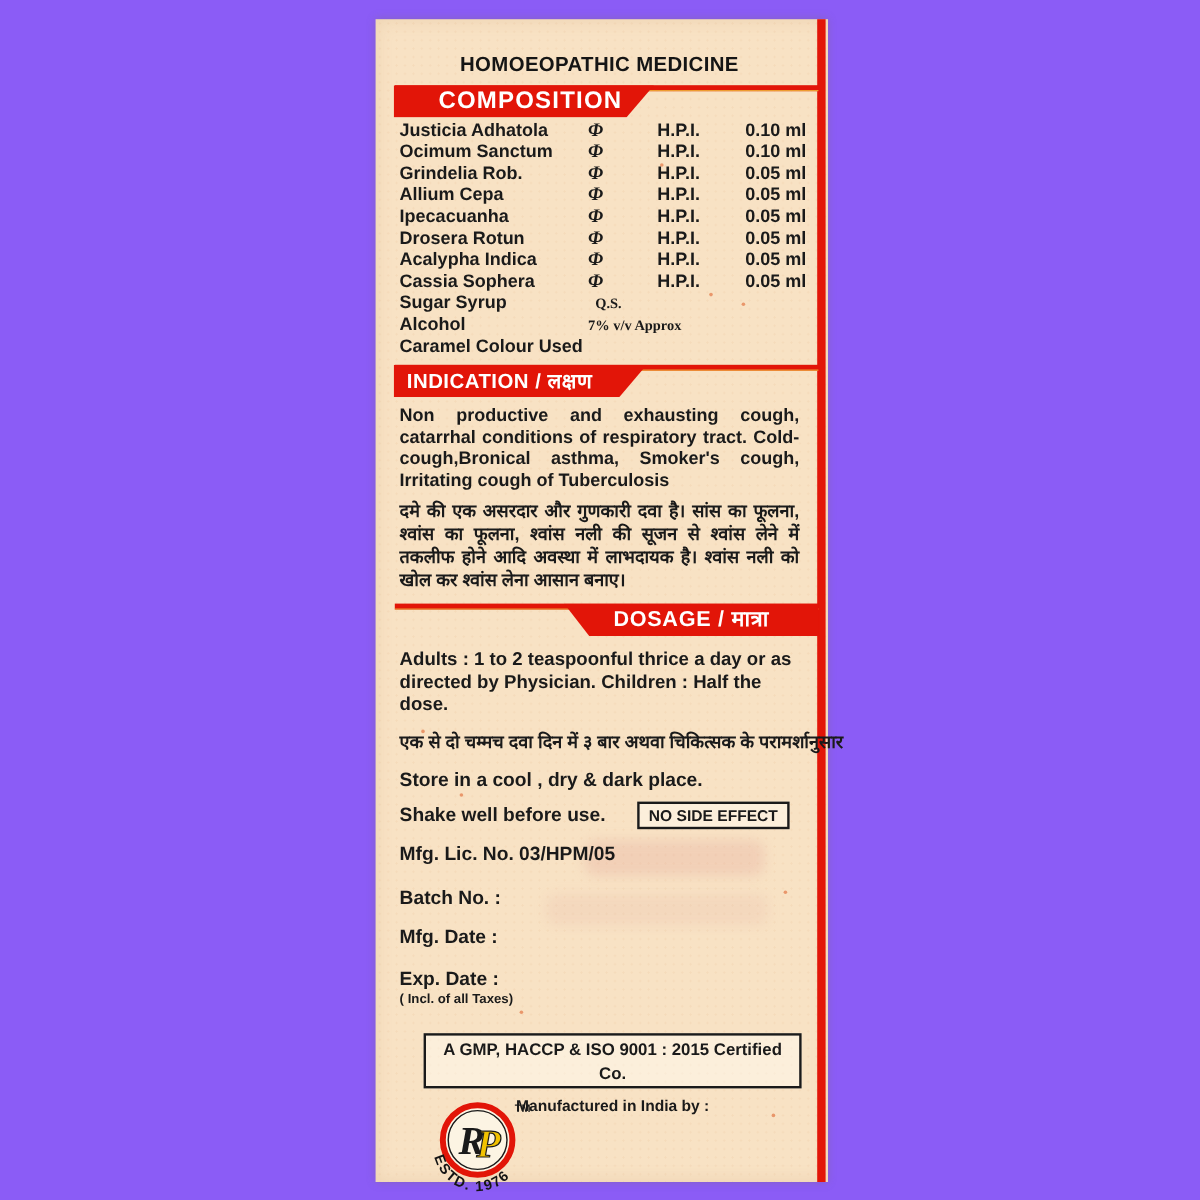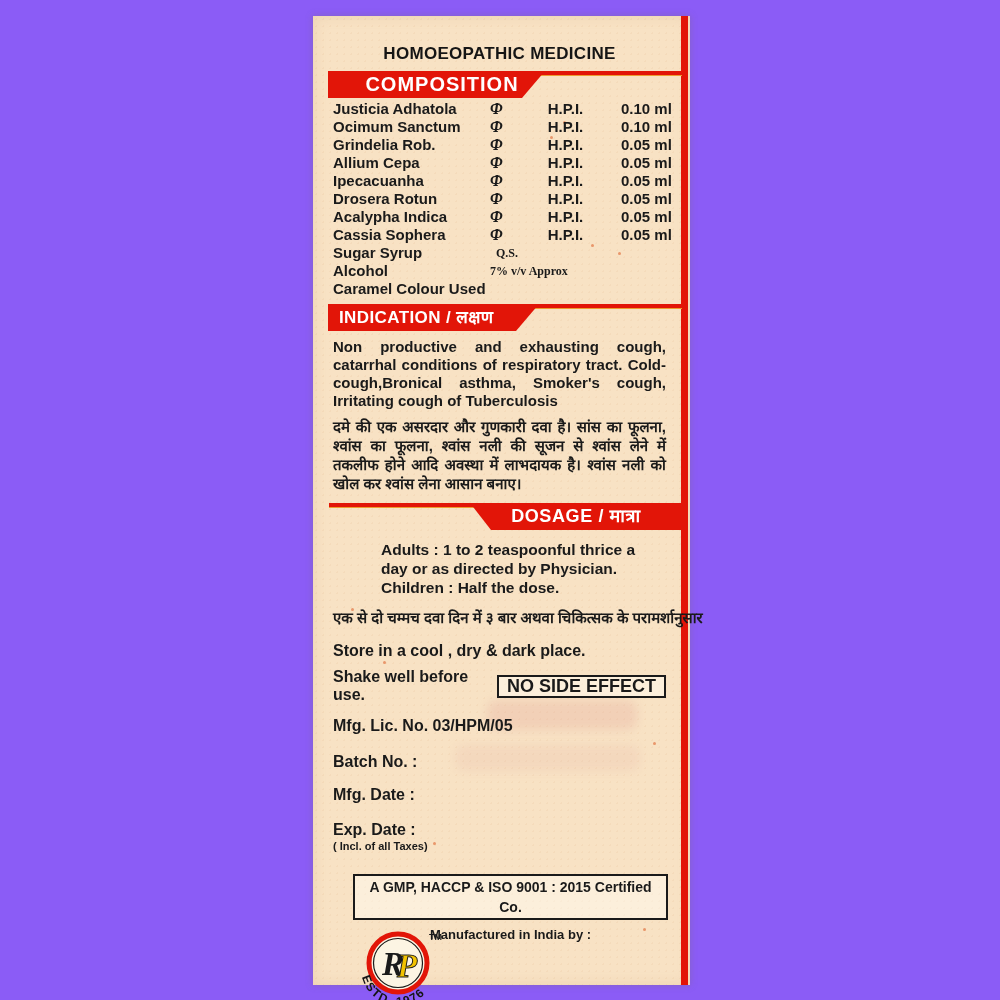--- a/index.html
+++ b/index.html
@@ -29,26 +29,26 @@
   .crow{display:grid;grid-template-columns:145px 40px 95px 1fr;height:18px;line-height:18px;font-size:15px;}
   .c-name{white-space:nowrap;}
   .c-pot{padding-left:12px;white-space:nowrap;font-family:"Liberation Serif","DejaVu Serif",serif;
          font-style:italic;font-size:16px;}
   .c-pot.plain{font-family:Liberation Serif, serif;font-style:normal;font-size:12px;text-align:right;}
   .c-std{text-align:center;}
   .c-qty{padding-left:8px;white-space:nowrap;}
   
   .para-en{margin-top:6px;font-size:15px;line-height:18px;text-align:justify;}
   .para-hi{margin-top:7px;font-size:15px;line-height:19px;text-align:justify;}
-  .para-dose{margin-top:9px;font-size:15.5px;line-height:19px;margin-left:48px;}
+  .para-dose{margin-top:9px;font-size:15.5px;line-height:19px;}
   .dose-hi{margin-top:10px;font-size:15px;white-space:nowrap;}
   .store{margin-top:15px;font-size:16px;}
   .shake-row{margin-top:8px;display:flex;align-items:center;font-size:16px;}
   .nse-box{margin-left:26px;border:2px solid #1a1a1a;background:rgba(255,250,238,0.55);
-    padding:0 8px;font-size:18px;line-height:19px;white-space:nowrap;}
+    padding:0 8px;font-size:13px;line-height:19px;white-space:nowrap;}
   .mfglic{margin-top:13px;font-size:16px;}
   .fieldline{margin-top:15px;font-size:16px;}
   .mrp{margin-top:18px;font-size:16px;}
   .mrp-note{margin-top:1px;font-size:11px;}
   .cert-box{margin-top:22px;margin-left:20px;width:287px;border:2px solid #1a1a1a;
     background:rgba(255,252,242,0.5);text-align:center;font-size:14px;line-height:20px;padding:1px 12px;}
   
   .manu{position:relative;margin-top:7px;height:82px;}
   .logo{position:absolute;left:26px;top:2px;}
   .manu-text{margin-left:97px;}

